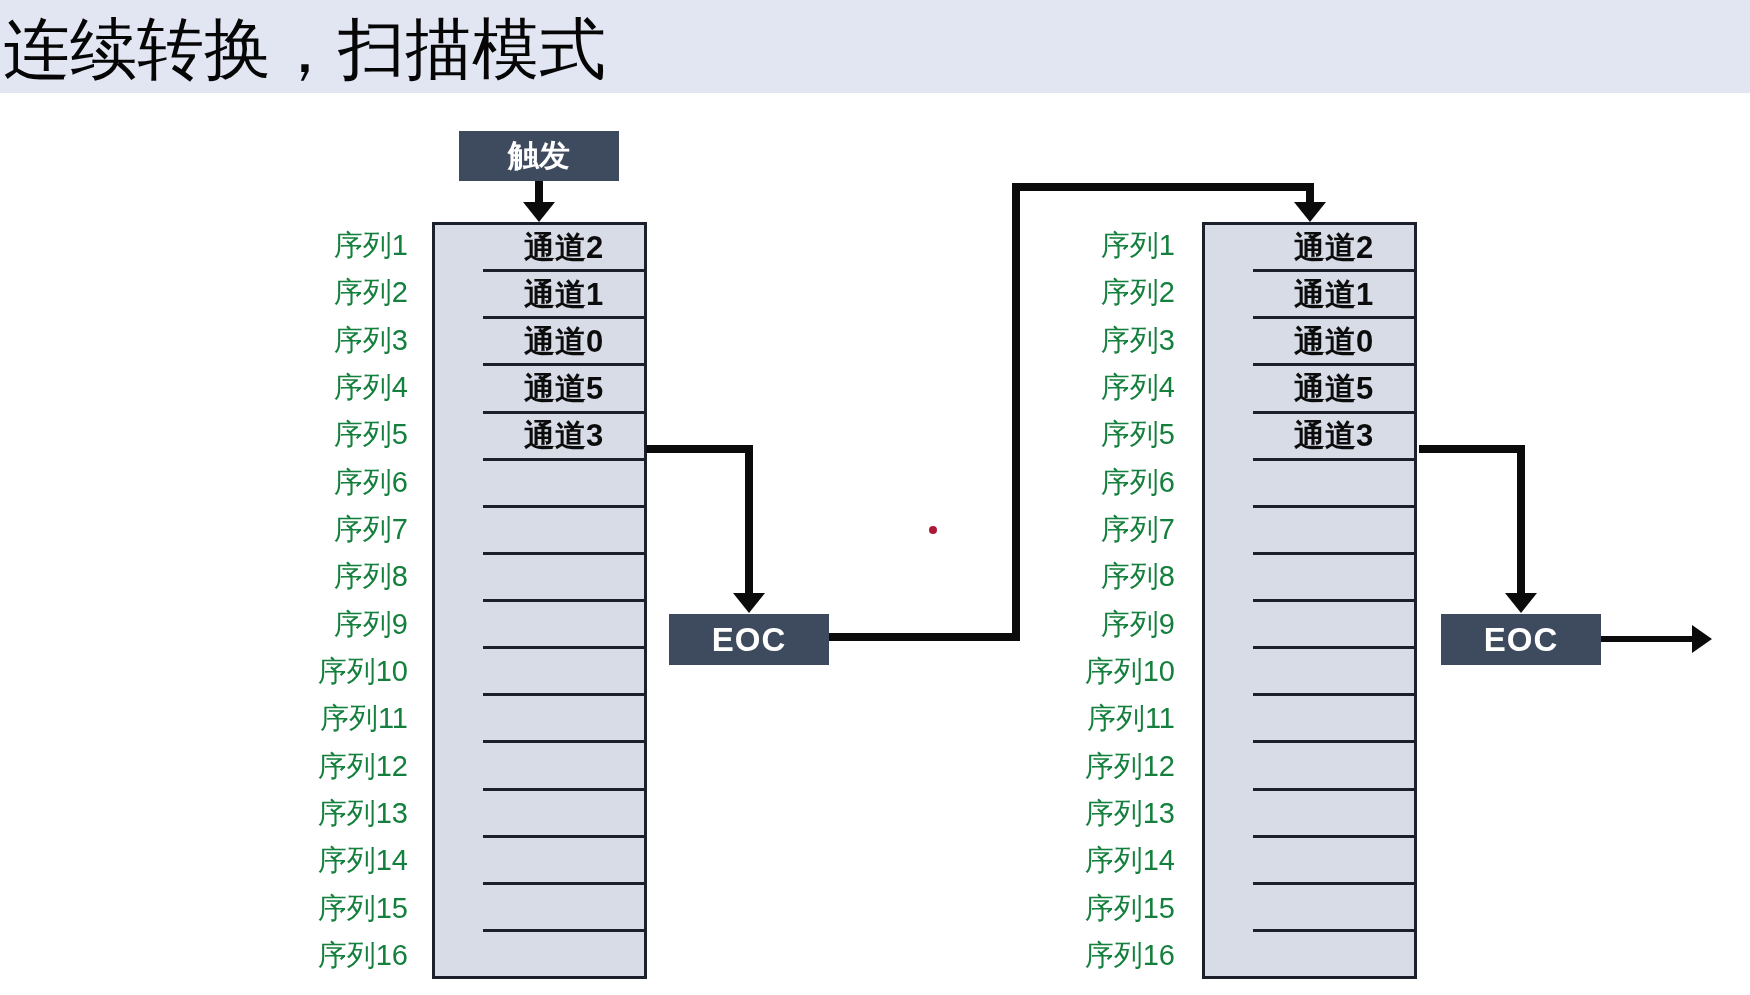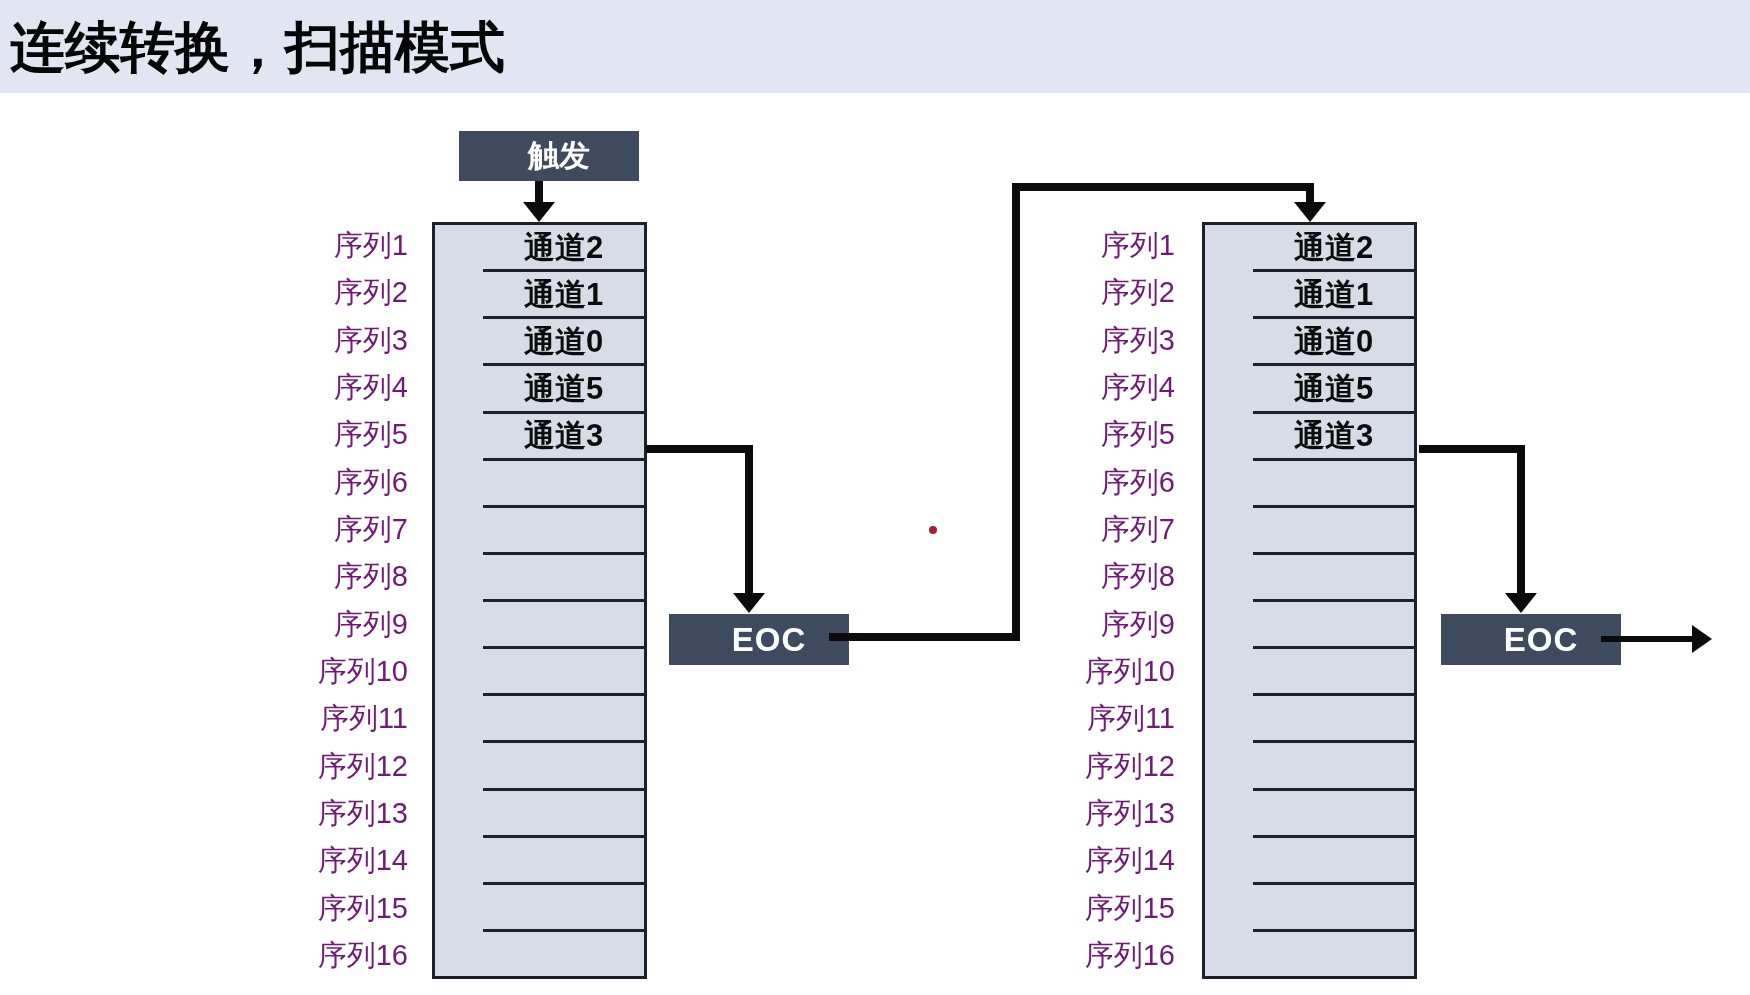--- a/index.html
+++ b/index.html
@@ -8,28 +8,28 @@
     width:1750px;height:995px;
     background:#ffffff;
     overflow:hidden;
     font-family:"Liberation Sans", sans-serif;
   }
   .header-band{
     position:absolute;left:0;top:0;width:1750px;height:93px;
     background:#e2e6f3;
   }
   .page-title{
-    position:absolute;left:3px;top:4px;margin:7px;
-    font-size:55px;font-weight:700;color:#060606;
+    position:absolute;left:3px;top:4px;margin:0;
+    font-size:67px;font-weight:400;color:#060606;
     letter-spacing:0px;white-space:nowrap;
   }
   .dark-box{
     position:absolute;background:#3e4a5e;
     display:flex;align-items:center;justify-content:center;
-    color:#ffffff;font-weight:bold;padding-left:20px;
+    color:#ffffff;font-weight:bold;
   }
   .trigger-box{left:459px;top:131px;width:160px;height:50px;font-size:31px;}
   .eoc-box{width:160px;height:51px;font-size:33px;letter-spacing:1px;}
   .eoc-left{left:669px;top:614px;}
   .eoc-right{left:1441px;top:614px;}
 
   .seq-table{
     position:absolute;top:222px;width:215px;height:757px;
     box-sizing:border-box;
     display:flex;flex-direction:column;
@@ -48,21 +48,21 @@
   .chan{font-weight:bold;font-size:31px;color:#0c0c0c;line-height:1;}
 
   .seq-labels{
     position:absolute;top:222px;width:180px;height:757px;
     display:flex;flex-direction:column;
   }
   .labels-left{left:228px;}
   .labels-right{left:995px;}
   .seq-label{
     flex:1;display:flex;align-items:center;justify-content:flex-end;
-    font-size:29px;color:#701a75;line-height:1;
+    font-size:29px;color:#15803d;line-height:1;
   }
 
   .line{position:absolute;background:#0b0b0b;}
   .arrow-down{
     position:absolute;width:0;height:0;
     border-left:16px solid transparent;
     border-right:16px solid transparent;
     border-top:20px solid #0b0b0b;
   }
   .arrow-right{

